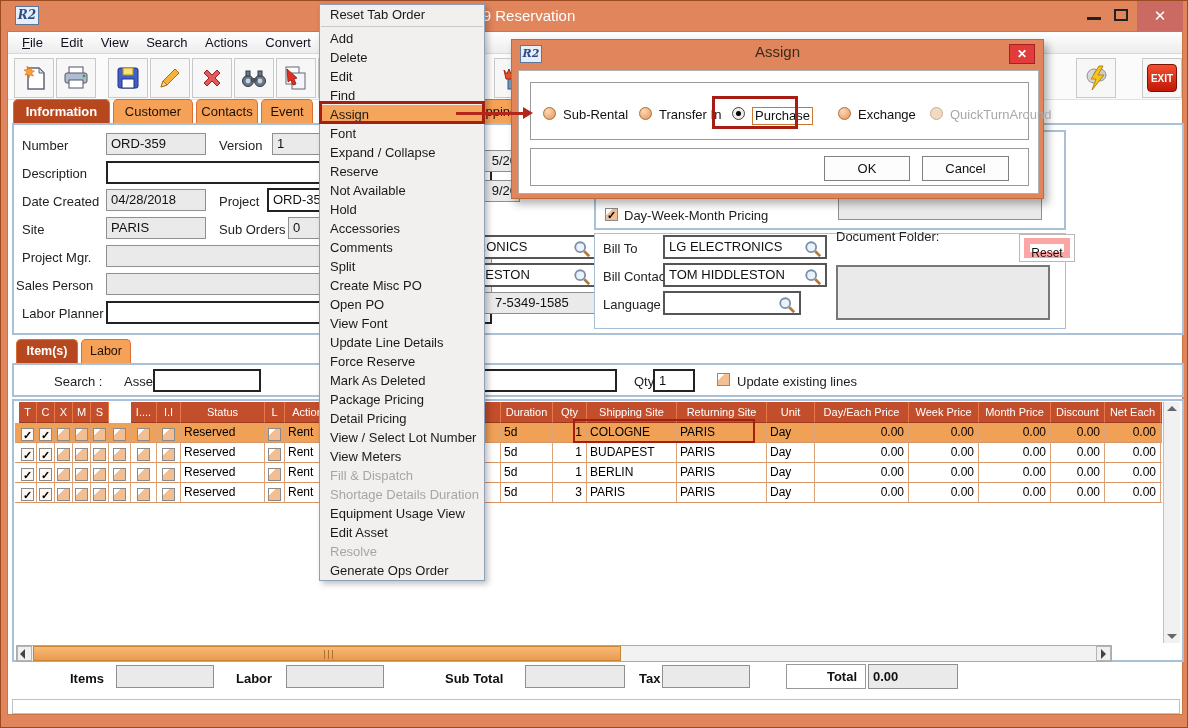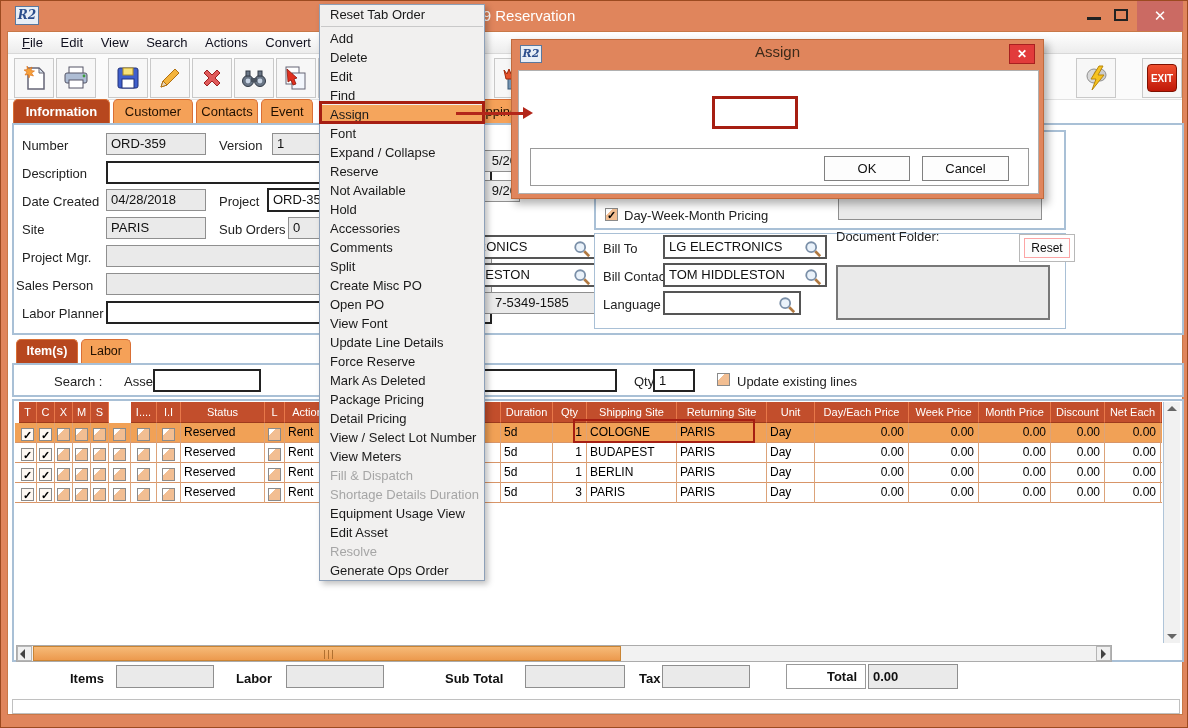--- a/index.html
+++ b/index.html
@@ -293,21 +293,21 @@
       <div class="field soft" style="left:649px;top:166px;width:138px;height:24px">
         <span></span>
         <span class="mag"><svg width="18" height="18" viewBox="0 0 20 20">
               <circle cx="8" cy="8" r="5.5" fill="#EAF2FA" stroke="#7A8FA8" stroke-width="2"></circle>
               <line x1="12.5" y1="12.5" x2="18" y2="18" stroke="#B07840" stroke-width="3"></line>
             </svg></span>
       </div>
 
       <div class="lbl" style="left:822px;top:104px">Document Folder:</div>
       <div class="abs" style="left:1005px;top:109px;width:56px;height:28px;border:1px solid #B8B8B8;background:#FFF">
-        <div class="abs" style="left:4px;top:3px;width:46px;height:20px;border:1px solid #fca5a5;background:#FDFDFD;font-size:12px;text-align:center;line-height:19px;color:#111">Reset</div>
+        <div class="abs" style="left:4px;top:3px;width:46px;height:20px;border:6px solid #fca5a5;background:#FDFDFD;font-size:12px;text-align:center;line-height:19px;color:#111">Reset</div>
       </div>
       <div class="abs" style="left:822px;top:140px;width:214px;height:55px;background:#EAEAEA;border:2px solid #787878"></div>
     </div>
 
     <div class="tab sel" style="left:8px;top:307px;width:62px;font-size:12.5px">Item(s)</div>
     <div class="tab" style="left:73px;top:307px;width:50px;font-size:12.5px">Labor</div>
 
     <div class="abs panel" style="left:4px;top:331px;width:1172px;height:34px">
       <div class="lbl" style="left:40px;top:9px">Search :</div>
       <div class="lbl" style="left:110px;top:9px">Asset</div>
@@ -514,20 +514,32 @@
       <div class="mi">Edit Asset</div>
       <div class="mi dis">Resolve</div>
       <div class="mi">Generate Ops Order</div>
     </div>
 
   <div class="abs dialog">
     <div class="dlg-logo">R2</div>
     <div class="dlg-title">Assign</div>
     <div class="dlg-close">✕</div>
     <div class="dlg-body">
+      <div class="grp" style="left:11px;top:11px;width:499px;height:58px">
+        <span class="radio" style="left:12px;top:24px"></span>
+        <span class="rlbl" style="left:32px;top:24px">Sub-Rental</span>
+        <span class="radio" style="left:108px;top:24px"></span>
+        <span class="rlbl" style="left:128px;top:24px">Transfer In</span>
+        <span class="radio sel" style="left:201px;top:24px"></span>
+        <span class="rlbl" style="left:221px;top:24px;border:1px solid #C87830;padding:0 2px 1px 2px">Purchase</span>
+        <span class="radio" style="left:307px;top:24px"></span>
+        <span class="rlbl" style="left:327px;top:24px">Exchange</span>
+        <span class="radio dis" style="left:399px;top:24px"></span>
+        <span class="rlbl dis" style="left:419px;top:24px">QuickTurnAround</span>
+      </div>
       <div class="grp" style="left:11px;top:77px;width:499px;height:38px">
         <div class="btn" style="left:293px;top:7px;width:86px;height:25px">OK</div>
         <div class="btn" style="left:391px;top:7px;width:87px;height:25px">Cancel</div>
       </div>
     </div>
   </div>
 
   <div class="anno" style="left:318px;top:100px;width:166px;height:23px"></div>
   <div class="arrow-line" style="left:455px;top:111px;width:67px"></div>
   <div class="arrow-head" style="left:522px;top:106px"></div>

